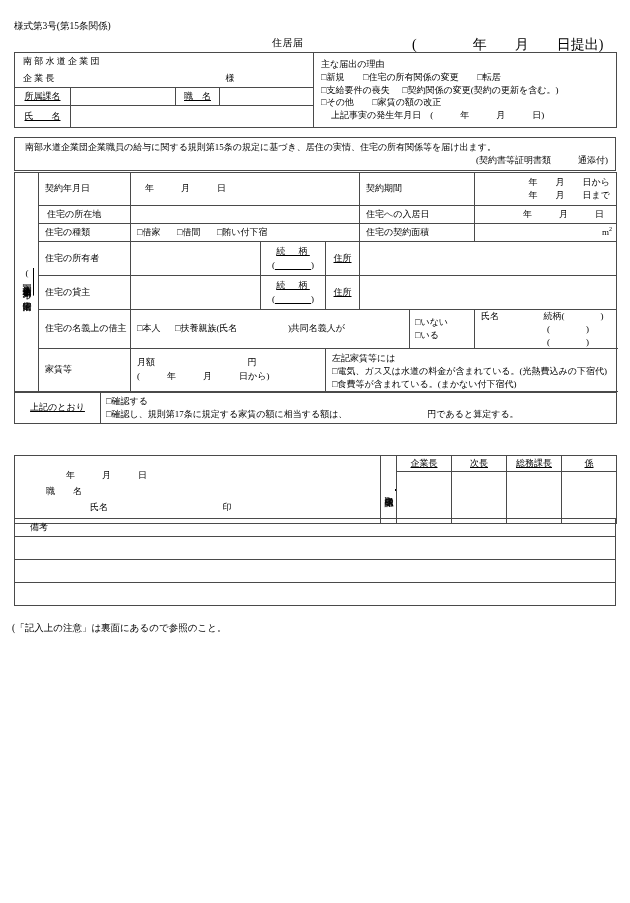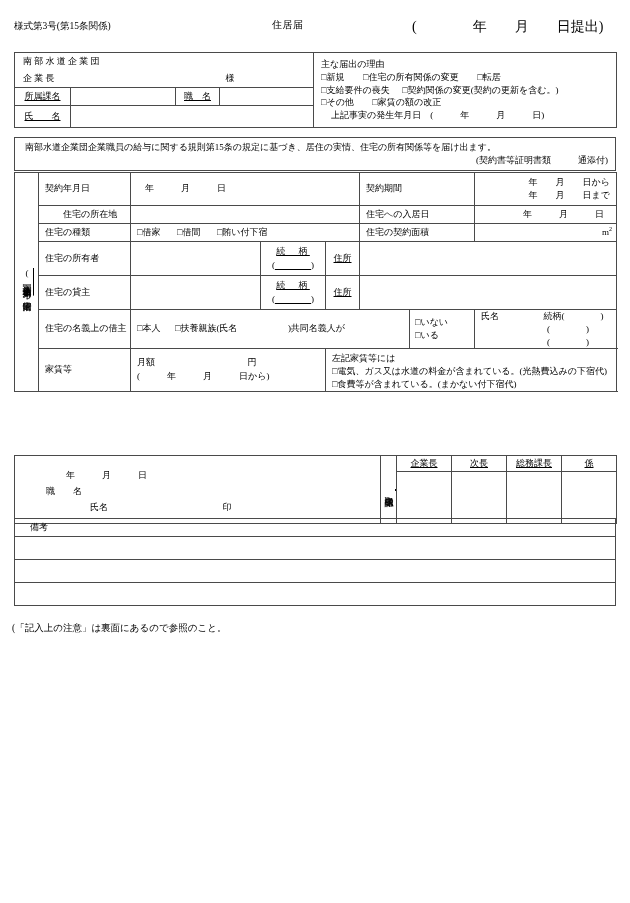--- a/index.html
+++ b/index.html
@@ -24,21 +24,21 @@
   }
   
   .form-code {
     position: absolute;
     left: 14px; top: 20px;
     font-size: 9.5px;
     white-space: nowrap;
   }
   .doc-title-row {
     position: absolute;
-    left: 14px; top: 18px;
+    left: 14px; top: 36px;
     width: 600px;
     height: 14px;
   }
   .doc-title {
     position: absolute;
     left: 258px; top: 0;
     font-size: 10px;
     letter-spacing: 0.5px;
     white-space: nowrap;
   }
@@ -211,21 +211,21 @@
       <td class="vtop" style="height:32px;padding-left:6px;">契約年月日</td>
       <td colspan="3" class="vtop" style="padding-left:14px;">年　　　月　　　日</td>
       <td colspan="2" class="vtop" style="padding-left:6px;">契約期間</td>
       <td class="vtop right" style="padding-right:6px;line-height:1.5;">
         <div>年　　月　　日から</div>
         <div>年　　月　　日まで</div>
       </td>
     </tr>
 
     <tr>
-      <td style="height:17px;padding-left:24px;margin-left:19px;">住宅の所在地</td>
+      <td style="height:17px;padding-left:8px;margin-left:19px;">住宅の所在地</td>
       <td colspan="3"></td>
       <td colspan="2" style="padding-left:6px;">住宅への入居日</td>
       <td class="right" style="padding-right:12px;">年　　　月　　　日</td>
     </tr>
 
     <tr>
       <td style="height:17px;padding-left:6px;">住宅の種類</td>
       <td colspan="3" class="chk nowrap" style="padding-left:6px;">
         <span>□</span><span>借家</span>
         <span class="ind" style="width:12px"></span>
@@ -306,20 +306,27 @@
 
   </tbody>
     </table>
 
   <table class="tbl" id="tbl-type">
     <colgroup>
       <col style="width:86px">
         <col style="width:516px">
     </colgroup>
     <tbody>
+    <tr>
+      <td class="vmid center" style="height:30px;">上記のとおり</td>
+      <td class="vtop chk" style="padding-left:5px;line-height:1.45;">
+        <div><span>□</span><span>確認する</span></div>
+        <div class="nowrap"><span>□</span><span>確認し、規則第17条に規定する家賃の額に相当する額は、</span><span class="ind" style="width:80px"></span><span>円であると算定する。</span></div>
+      </td>
+    </tr>
   </tbody>
     </table>
 
   <table class="tbl" id="tbl-sign">
     <colgroup>
       <col style="width:366px">
         <col style="width:16px">
       <col style="width:55px">
         <col style="width:55px">
       <col style="width:55px">

